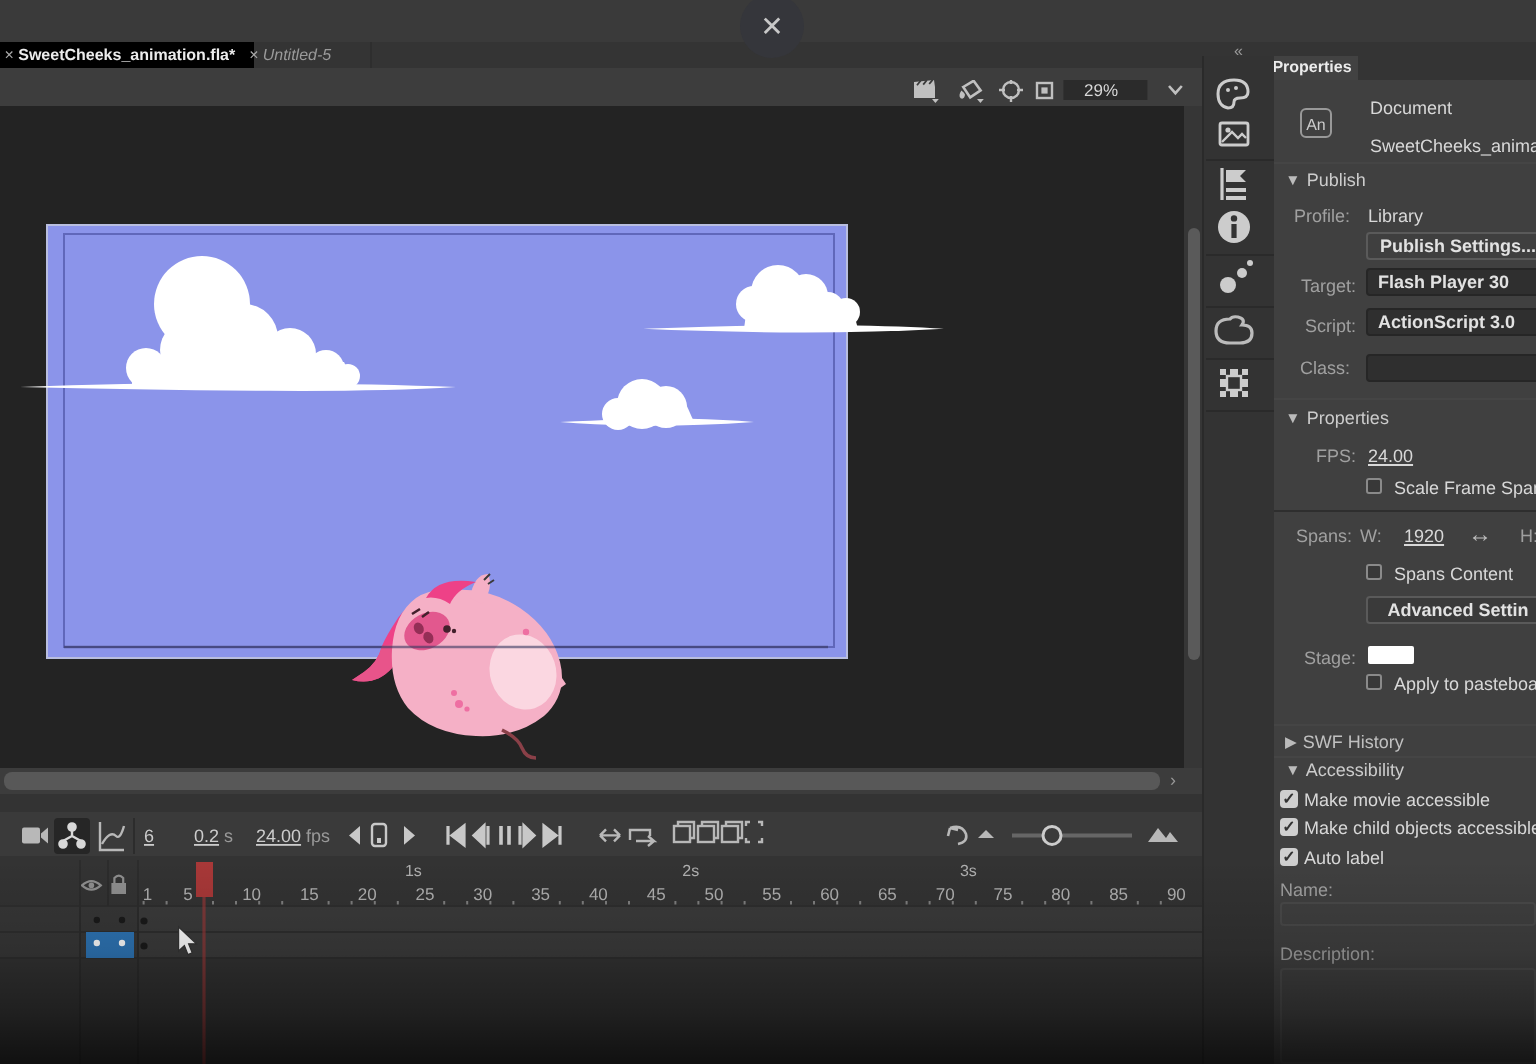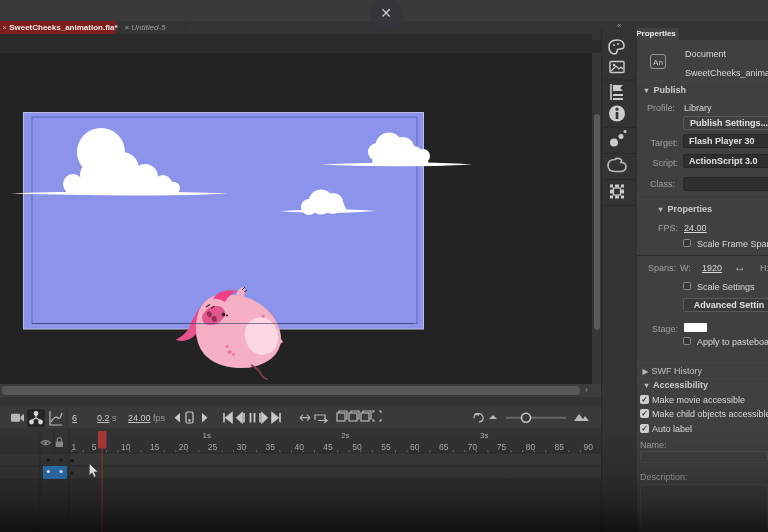--- a/index.html
+++ b/index.html
@@ -2,21 +2,21 @@
 <html><head>
 <meta charset="utf-8">
 <style>
   * { margin:0; padding:0; box-sizing:border-box; }
   html,body { width:768px; height:532px; overflow:hidden; background:#2b2b2b; }
   #app { position:relative; width:768px; height:532px; font-family:"Liberation Sans",sans-serif; color:#cfcfcf; overflow:hidden; background:#2b2b2b; }
   .abs { position:absolute; }
   
   #topbar { left:0; top:0; width:768px; height:21px; background:#3a3a3a; }
   #tabbar { left:0; top:21px; width:592px; height:13px; background:#343434; }
-  .tab-active { position:absolute; left:0; top:0; width:116px; height:13px; background:#7f1d1d; color:#ececec; font-size:8px; font-weight:bold; line-height:13px; white-space:nowrap; }
+  .tab-active { position:absolute; left:0; top:0; width:127px; height:13px; background:#000000; color:#ececec; font-size:8px; font-weight:bold; line-height:13px; white-space:nowrap; }
   .tab-x { color:#aaa; font-weight:normal; font-size:8px; }
   .tab-inactive { position:absolute; left:120px; top:0; width:66px; height:13px; border-right:1px solid #2e2e2e; color:#9a9a9a; font-size:8px; line-height:13px; white-space:nowrap;font-style:italic; }
   #docbar { left:0; top:34px; width:601px; height:20px; background:#3d3d3d; }
   #panelhdr { left:592px; top:21px; width:176px; height:19px; background:#343434; }
   
   #pasteboard { left:0; top:53px; width:592px; height:331px; background:#232323; }
   #vscroll { left:592px; top:53px; width:9px; height:331px; background:#363636; }
   #vthumb { left:594px; top:114px; width:6px; height:216px; background:#5a5a5a; border-radius:3px; }
   #hscroll { left:0; top:384px; width:601px; height:13px; background:#3c3c3c; }
   #hthumb { left:2px; top:2px; position:absolute; width:578px; height:9px; background:#585858; border-radius:4px; }
@@ -34,20 +34,46 @@
 <div id="app">
   <div class="abs" id="topbar"></div>
   <div class="abs" id="tabbar">
     <div class="tab-active"><span class="tab-x">&nbsp;×&nbsp;</span>SweetCheeks_animation.fla*</div>
     <div class="tab-inactive"><span class="tab-x">&nbsp;&nbsp;×&nbsp;</span>Untitled-5</div>
   </div>
   <div class="abs" id="panelhdr">
     <div style="position:absolute; left:25px; top:0px; font-size:8px; color:#9a9a9a;">«</div>
     <div style="position:absolute; left:41px; top:7px; width:46px; height:12px; background:#424242; color:#ececec; font-size:8px; font-weight:bold; line-height:12px; text-align:center;">Properties</div>
     <div style="position:absolute; left:92px; top:22px; width:40px; height:12px; color:#9a9a9a; font-size:8px; line-height:12px;">Library</div>
+  </div>
+  <div class="abs" id="docbar">
+  <svg style="position:absolute; left:0; top:6px;" width="592" height="17" viewBox="0 0 592 17" xmlns="http://www.w3.org/2000/svg">
+
+    <g transform="translate(457,-1)">
+      <path d="M0,4.5 L10.5,4.5 L10.5,10 L0,10 Z M0,4.5 L0,2 L10,1 L10.5,4.5" fill="#c0c0c0"></path>
+      <path d="M1.5,3.6 l1.8,-2.2 M4.6,3.3 l1.8,-2.2 M7.6,3 l1.8,-2.2" stroke="#3a3a3a" stroke-width="0.9"></path>
+      <path d="M9,10.5 l3.4,0 l-1.7,2 Z" fill="#c0c0c0"></path>
+    </g>
+    <g transform="translate(479,0)">
+      <path d="M2.6,3.5 L7.8,0.4 L11.3,5.2 L6.1,8.7 Z" fill="none" stroke="#c0c0c0" stroke-width="1.3"></path>
+      <path d="M1.7,5.2 Q0,7.8 1.3,9.1 Q3,10 3.5,7.4 Q3,6.1 1.7,5.2 Z" fill="#c0c0c0"></path>
+      <path d="M9.5,9.5 l3.4,0 l-1.7,2 Z" fill="#c0c0c0"></path>
+    </g>
+    <g transform="translate(499,-1)" stroke="#c0c0c0" stroke-width="1.2" fill="none">
+      <circle cx="6.5" cy="6" r="4"></circle>
+      <path d="M6.5,0 L6.5,3 M6.5,9 L6.5,12 M0.5,6 L3.5,6 M9.5,6 L12.5,6"></path>
+    </g>
+    <g transform="translate(518,1)" stroke="#c0c0c0" fill="none">
+      <rect x="0.5" y="0.5" width="7.5" height="7.5" stroke-width="1.2"></rect>
+      <rect x="2.7" y="2.7" width="3.1" height="3.1" fill="#c0c0c0" stroke="none"></rect>
+    </g>
+    <rect x="531.7" y="0" width="42" height="10" fill="#2b2b2b"></rect>
+    <text x="542" y="8" font-size="8.5" fill="#d8d8d8" font-family="Liberation Sans, sans-serif">29%</text>
+    <path d="M584.5,3 l3.2,3.6 l3.2,-3.6" stroke="#c0c0c0" stroke-width="1.3" fill="none"></path>
+  </svg>
   </div>
   <div class="abs" id="pasteboard">
   <svg width="592" height="331" viewBox="0 0 592 331" xmlns="http://www.w3.org/2000/svg">
         <g transform="translate(0,4)">
 
     <rect x="23.5" y="55.5" width="400" height="216.5" fill="#8b94ea" stroke="#b9bedf" stroke-width="1"></rect>
     <rect x="32" y="60" width="385" height="206.5" fill="none" stroke="rgba(82,88,170,0.75)" stroke-width="1"></rect>
 
     <path d="M10 136.5 Q70 134.2 135 134.6 Q190 135 228 136.5 Q190 138.8 135 138.4 Q70 138 10 136.5 Z" fill="#ffffff"></path>
     <g fill="#ffffff">
@@ -294,21 +320,21 @@
           <rect x="4" y="4" width="3" height="3"></rect>
       <rect x="-3.5" y="-3.5" width="7" height="7" fill="none" stroke="#cccccc" stroke-width="1.2"></rect>
     </g>
   </svg>
   </div>
   <div class="abs" id="props">
 
     <style>
       #props .lab { position:absolute; color:#a0a0a0; text-align:right; white-space:nowrap; }
       #props .val { position:absolute; color:#d8d8d8; white-space:nowrap; }
-      #props .sec { position:absolute; color:#cccccc; font-weight:bold; white-space:nowrap; }
+      #props .sec { position:absolute; color:#cccccc; font-weight:normal; white-space:nowrap; }
       #props .tri { display:inline-block; transform:scale(0.85); color:#bbbbbb; }
       #props .field { position:absolute; background:#2f2f2f; border:1px solid #262626; border-radius:2px; color:#e2e2e2; }
       #props .btn { position:absolute; background:#3f3f3f; border:1px solid #5a5a5a; border-radius:2px; color:#e2e2e2; text-align:center; font-weight:bold; }
       #props .cb { position:absolute; width:8px; height:8px; border:1px solid #8a8a8a; border-radius:1.5px; background:#383838; }
       #props .cbchk { position:absolute; width:9px; height:9px; border-radius:2px; background:#cfcfcf; color:#333; font-size:8px; line-height:9px; text-align:center; font-weight:bold; }
       #props .div { position:absolute; left:0; width:131px; height:1px; background:#454545; }
       #props .divd { position:absolute; left:0; width:131px; height:1px; background:#2e2e2e; }
     </style>
     <div class="val" style="left:48px; top:9px;">Document</div>
     <div class="val" style="left:48px; top:28px;">SweetCheeks_animatio</div>
@@ -318,33 +344,33 @@
     <div class="lab" style="left:0; top:63px; width:38px;">Profile:</div>
     <div class="val" style="left:47px; top:63px;">Library</div>
     <div class="btn" style="left:46px; top:76px; width:92px; height:14px; font-size:9px; line-height:13px;">Publish Settings...</div>
     <div class="lab" style="left:0; top:98px; width:41px;">Target:</div>
     <div class="field" style="left:46px; top:94px; width:92px; height:14px; font-size:9px; line-height:13px; padding-left:5px; font-weight:bold;">Flash Player 30</div>
     <div class="lab" style="left:0; top:118px; width:41px;">Script:</div>
     <div class="field" style="left:46px; top:114px; width:92px; height:14px; font-size:9px; line-height:13px; padding-left:5px; font-weight:bold;">ActionScript 3.0</div>
     <div class="lab" style="left:0; top:139px; width:38px;">Class:</div>
     <div class="field" style="left:46px; top:137px; width:92px; height:14px;"></div>
     <div class="div" style="top:159px;"></div>
-    <div class="sec" style="left:19px; top:164px;"><span class="tri">▼</span> Properties</div>
+    <div class="sec" style="left:5px; top:164px;"><span class="tri">▼</span> Properties</div>
     <div class="lab" style="left:0; top:183px; width:41px;">FPS:</div>
     <div class="val" style="left:47px; top:183px; text-decoration:underline;">24.00</div>
     <div class="cb" style="left:46px; top:199px;"></div>
     <div class="val" style="left:60px; top:199px;">Scale Frame Spans</div>
     <div class="divd" style="top:215px;"></div>
     <div class="lab" style="left:0; top:223px; width:39px;">Spans:</div>
     <div class="val" style="left:43px; top:223px; color:#a0a0a0;">W:</div>
     <div class="val" style="left:65px; top:223px; text-decoration:underline;">1920</div>
     <div class="val" style="left:97px; top:220px; color:#bbb; font-size:12px;">↔</div>
     <div class="val" style="left:123px; top:223px; color:#a0a0a0;">H:</div>
     <div class="cb" style="left:46px; top:242px;"></div>
-    <div class="val" style="left:60px; top:242px;">Scale Settings</div>
+    <div class="val" style="left:60px; top:242px;">Spans Content</div>
     <div class="btn" style="left:46px; top:258px; width:92px; height:14px; font-size:9px; line-height:13px; background:#3a3a3a;">Advanced Settin</div>
     <div class="lab" style="left:0; top:284px; width:41px;">Stage:</div>
     <div style="position:absolute; left:47px; top:283px; width:23px; height:9px; background:#ffffff; border-radius:1px;"></div>
     <div class="cb" style="left:46px; top:297px;"></div>
     <div class="val" style="left:60px; top:297px;">Apply to pasteboa</div>
     <div class="div" style="top:322px;"></div>
     <div class="sec" style="left:5px; top:326px; font-weight:normal; color:#c0c0c0;"><span class="tri">▶</span> SWF History</div>
     <div class="div" style="top:338px;"></div>
     <div class="sec" style="left:5px; top:340px;"><span class="tri">▼</span> Accessibility</div>
     <div class="cbchk" style="left:3px; top:355px;">✓</div>

